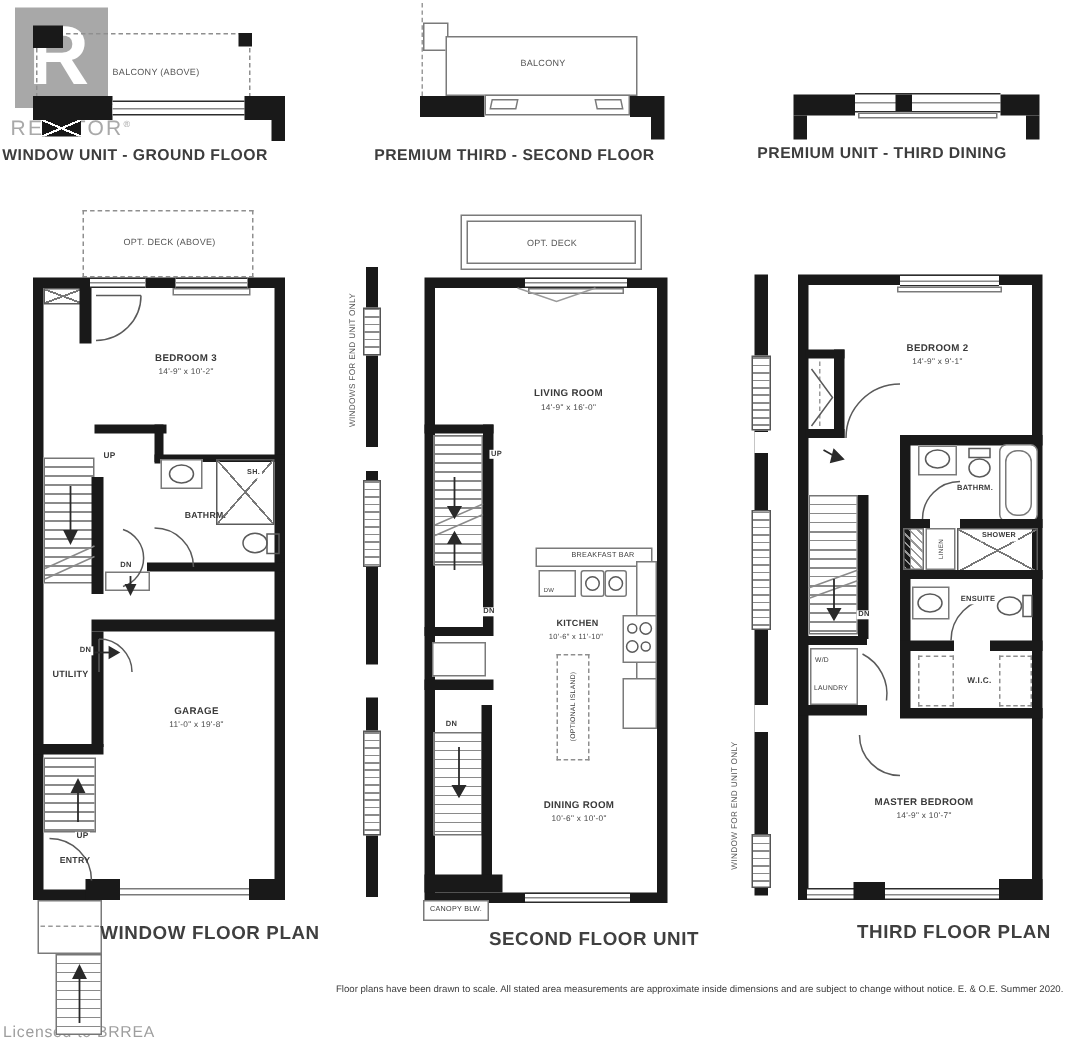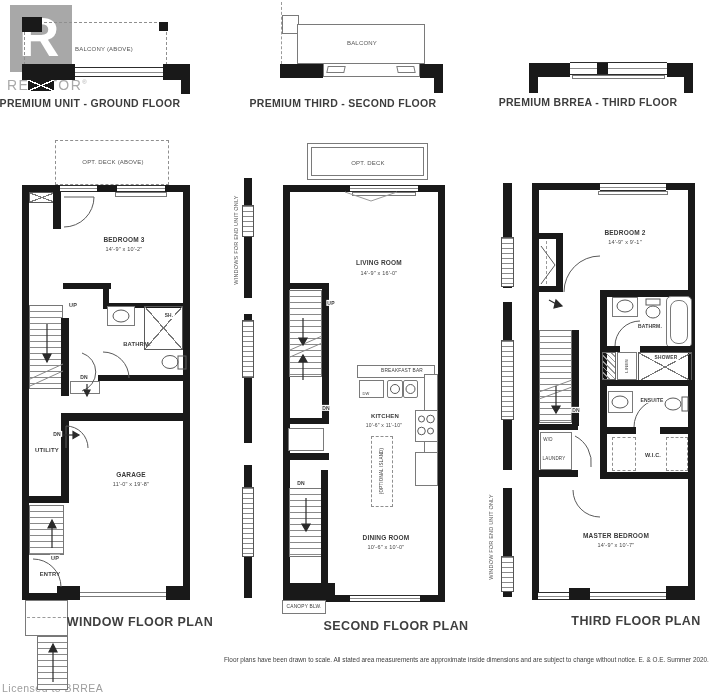--- a/index.html
+++ b/index.html
@@ -49,42 +49,42 @@
 
 <div class="db" style="left:24px;top:22px;width:143px;height:48px"></div>
 <div class="w" style="left:22px;top:17px;width:20px;height:15px"></div>
 <div class="w" style="left:159px;top:22px;width:9px;height:9px"></div>
 <div class="w" style="left:22px;top:64px;width:53px;height:16px"></div>
 <div class="winh" style="left:75px;top:67px;width:88px;height:10px"></div>
 <div class="w" style="left:163px;top:64px;width:27px;height:16px"></div>
 <div class="w" style="left:181px;top:80px;width:9px;height:14px"></div>
 <div class="xw" style="left:28px;top:80px;width:26px;height:11px"></div>
 <div class="lb" style="left:104px;top:50px;font-size:6px;font-weight:400;color:#555">BALCONY (ABOVE)</div>
-<div class="lb hlb" style="left:90px;top:104px">PREMIUM UNIT - GROUND FLOOR</div>
+<div class="lb hlb" style="left:90px;top:104px">WINDOW UNIT - GROUND FLOOR</div>
 
 <div class="dashv" style="left:281px;top:2px;height:62px"></div>
 <div class="tb" style="left:282px;top:15px;width:17px;height:19px"></div>
 <div class="tb" style="left:297px;top:24px;width:128px;height:40px"></div>
 <div class="w" style="left:280px;top:64px;width:43px;height:14px"></div>
 <div class="tb" style="left:323px;top:63px;width:97px;height:14px"></div>
 <div class="tb" style="left:327px;top:66px;width:18px;height:7px;transform:skewX(-12deg)"></div>
 <div class="tb" style="left:397px;top:66px;width:18px;height:7px;transform:skewX(12deg)"></div>
 <div class="w" style="left:420px;top:64px;width:23px;height:14px"></div>
 <div class="w" style="left:434px;top:78px;width:9px;height:15px"></div>
 <div class="lb" style="left:362px;top:44px;font-size:6px;font-weight:400;color:#555">BALCONY</div>
 <div class="lb hlb" style="left:343px;top:104px">PREMIUM THIRD - SECOND FLOOR</div>
 
 <div class="w" style="left:529px;top:63px;width:41px;height:14px"></div>
 <div class="w" style="left:529px;top:77px;width:9px;height:16px"></div>
 <div class="winh" style="left:570px;top:62px;width:97px;height:13px"></div>
 <div class="w" style="left:597px;top:63px;width:11px;height:11px"></div>
 <div class="tb" style="left:572px;top:75px;width:93px;height:4px"></div>
 <div class="w" style="left:667px;top:63px;width:26px;height:14px"></div>
 <div class="w" style="left:684px;top:77px;width:9px;height:16px"></div>
-<div class="lb hlb" style="left:588px;top:103px">PREMIUM BRREA - THIRD FLOOR</div>
+<div class="lb hlb" style="left:588px;top:103px">PREMIUM UNIT - THIRD DINING</div>
 
 <div class="db" style="left:55px;top:140px;width:114px;height:45px"></div>
 <div class="ol" style="left:22px;top:185px;width:168px;height:415px"></div>
 <div class="winh" style="left:60px;top:185px;width:37px;height:7px"></div>
 <div class="winh" style="left:117px;top:185px;width:48px;height:7px"></div>
 <div class="tb" style="left:115px;top:192px;width:52px;height:5px"></div>
 <div class="xb" style="left:29px;top:192px;width:26px;height:11px"></div>
 <div class="w" style="left:53px;top:192px;width:8px;height:37px"></div>
 <div class="w" style="left:63px;top:283px;width:48px;height:6px"></div>
 <div class="w" style="left:103px;top:283px;width:6px;height:26px"></div>
@@ -161,21 +161,21 @@
 <div class="lb" style="left:326px;top:408px;font-size:5px;background:#fff;padding:0 1px">DN</div>
 <div class="lb" style="left:402px;top:371px;font-size:4.8px;font-weight:400">BREAKFAST BAR</div>
 <div class="lb" style="left:366px;top:393px;font-size:4px;font-weight:400">DW</div>
 <div class="lb" style="left:385px;top:417px;font-size:6px">KITCHEN</div>
 <div class="lb dim" style="left:384px;top:425px;font-size:5px">10'-6" x 11'-10"</div>
 <div class="lb vt" style="left:382px;top:471px;font-size:4.5px;font-weight:400">(OPTIONAL ISLAND)</div>
 <div class="lb" style="left:301px;top:483px;font-size:5px;background:#fff;padding:0 1px">DN</div>
 <div class="lb" style="left:386px;top:538px;font-size:6.5px">DINING ROOM</div>
 <div class="lb dim" style="left:386px;top:547px;font-size:5.5px">10'-6" x 10'-0"</div>
 <div class="lb" style="left:304px;top:607px;font-size:4.8px;font-weight:400">CANOPY BLW.</div>
-<div class="title" style="left:396px;top:626px">SECOND FLOOR PLAN</div>
+<div class="title" style="left:396px;top:626px">SECOND FLOOR UNIT</div>
 
 <div class="ol" style="left:532px;top:183px;width:163px;height:417px"></div>
 <div class="winh" style="left:600px;top:183px;width:66px;height:8px"></div>
 <div class="tb" style="left:598px;top:191px;width:70px;height:4px"></div>
 <div class="w" style="left:503px;top:183px;width:9px;height:414px"></div>
 <div class="lwin" style="left:501px;top:237px;width:13px;height:50px"></div>
 <div class="lwin" style="left:501px;top:340px;width:13px;height:80px"></div>
 <div class="lwin" style="left:501px;top:556px;width:13px;height:36px"></div>
 <div class="abs" style="left:503px;top:288px;width:9px;height:14px;background:#fff"></div>
 <div class="abs" style="left:503px;top:470px;width:9px;height:18px;background:#fff"></div>

